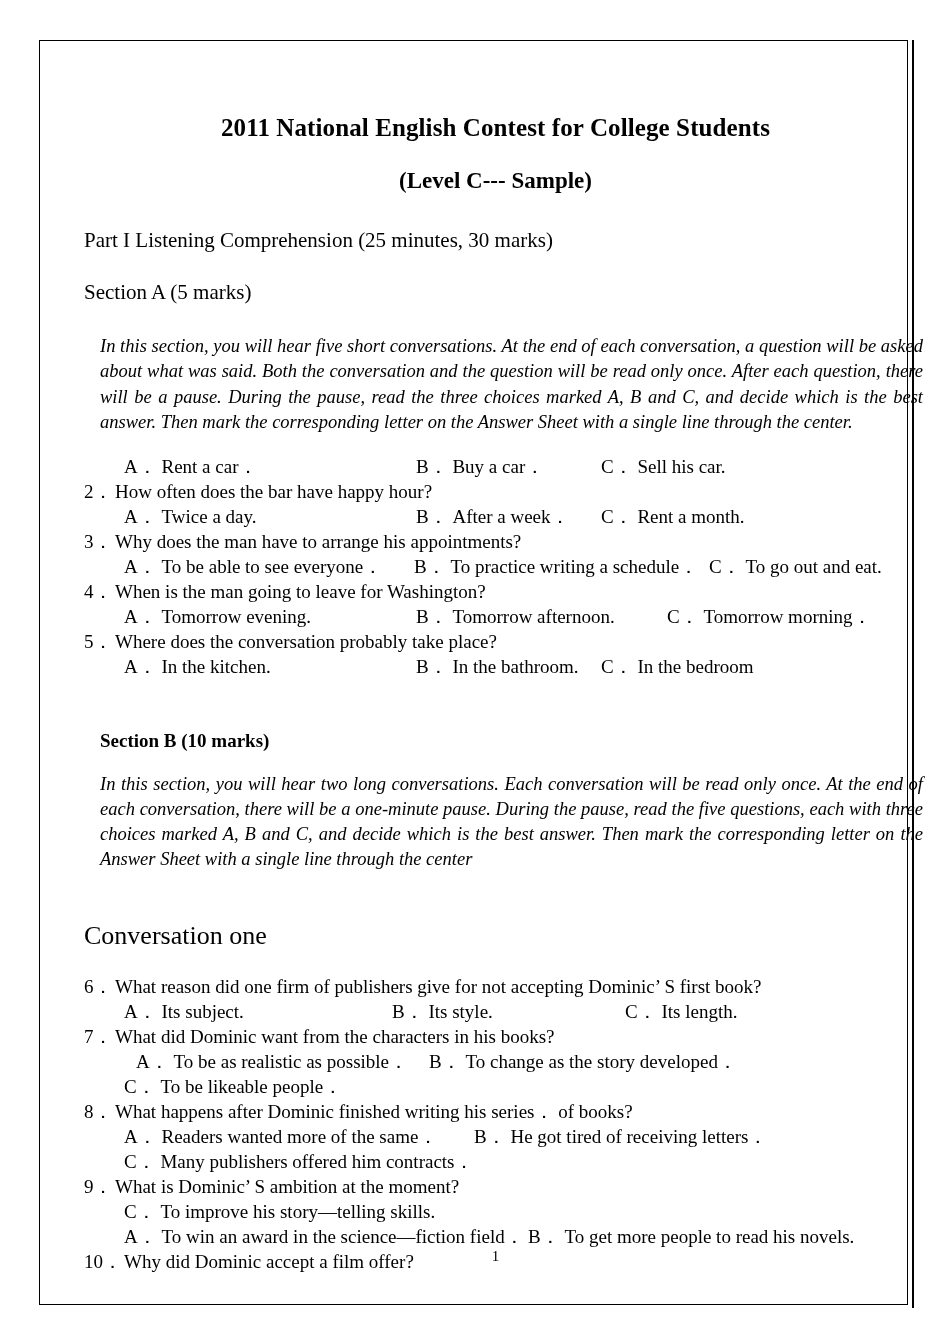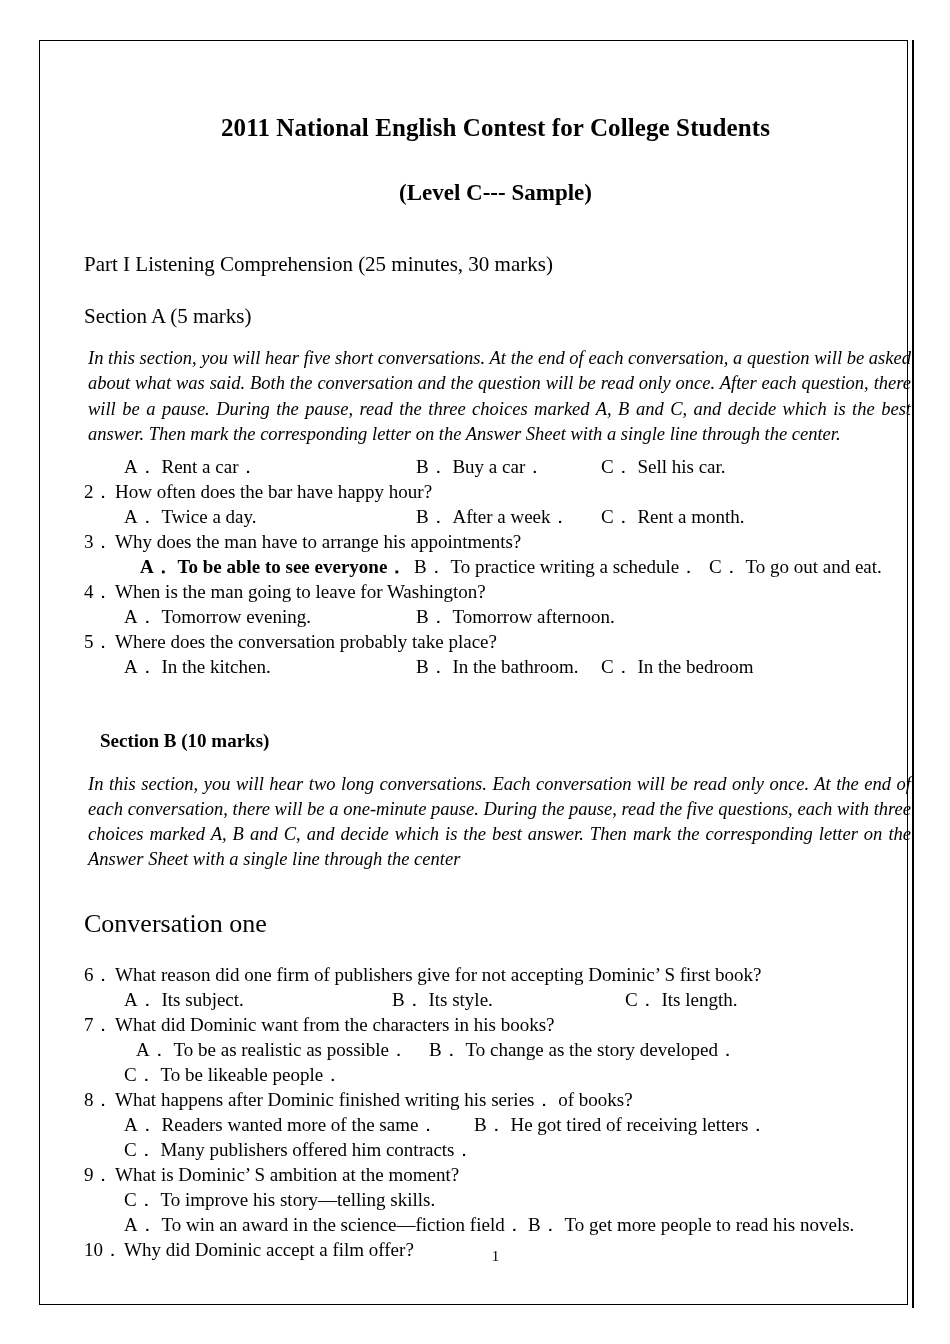--- a/index.html
+++ b/index.html
@@ -53,21 +53,21 @@
     line-height: 1.2;
     margin: 0;
     padding-top: 73px;
     letter-spacing: 0.1px;
   }
   .title-sub {
     text-align: center;
     font-weight: bold;
     font-size: 23px;
     line-height: 1.2;
-    margin: 12px;
+    margin: 0;
     padding-top: 24px;
   }
 
   .part-heading {
     font-size: 21px;
     margin: 0;
     padding-top: 32px;
     line-height: 1.25;
   }
   .section-heading {
@@ -89,21 +89,21 @@
     padding-top: 32px;
     line-height: 1.25;
   }
 
   .instructions {
     font-style: italic;
     font-size: 18.5px;
     line-height: 25.2px;
     text-align: justify;
     text-justify: inter-word;
-    margin: 4px;
+    margin: 16px;
     padding-top: 13px;
     width: 823px;
   }
   .instructions.tight {
     padding-top: 3px;
   }
 
   
   .qlist {
     margin: 0;
@@ -197,31 +197,32 @@
       <div class="opt-row">
         <span class="opt" style="left:40px;"><span>A．</span>&nbsp;<span>Twice a day.</span></span>
         <span class="opt" style="left:332px;"><span>B．</span>&nbsp;<span>After a week．</span></span>
         <span class="opt" style="left:517px;"><span>C．</span>&nbsp;<span>Rent a month.</span></span>
       </div>
     </div>
 
     <div class="q-block">
       <p class="q-stem"><span class="q-num">3．</span><span class="q-text">Why does the man have to arrange his appointments?</span></p>
       <div class="opt-row">
-        <span class="opt" style="left:56px;font-weight:bold;"><span>A．</span>&nbsp;<span>To be able to see everyone．</span></span>
+        <span class="opt" style="left:40px;"><span>A．</span>&nbsp;<span>To be able to see everyone．</span></span>
         <span class="opt" style="left:330px;"><span>B．</span>&nbsp;<span>To practice writing a schedule．</span></span>
         <span class="opt" style="left:625px;"><span>C．</span>&nbsp;<span>To go out and eat.</span></span>
       </div>
     </div>
 
     <div class="q-block">
       <p class="q-stem"><span class="q-num">4．</span><span class="q-text">When is the man going to leave for Washington?</span></p>
       <div class="opt-row">
         <span class="opt" style="left:40px;"><span>A．</span>&nbsp;<span>Tomorrow evening.</span></span>
         <span class="opt" style="left:332px;"><span>B．</span>&nbsp;<span>Tomorrow afternoon.</span></span>
+        <span class="opt" style="left:583px;"><span>C．</span>&nbsp;<span>Tomorrow morning．</span></span>
       </div>
     </div>
 
     <div class="q-block">
       <p class="q-stem"><span class="q-num">5．</span><span class="q-text">Where does the conversation probably take place?</span></p>
       <div class="opt-row">
         <span class="opt" style="left:40px;"><span>A．</span>&nbsp;<span>In the kitchen.</span></span>
         <span class="opt" style="left:332px;"><span>B．</span>&nbsp;<span>In the bathroom.</span></span>
         <span class="opt" style="left:517px;"><span>C．</span>&nbsp;<span>In the bedroom</span></span>
       </div>

